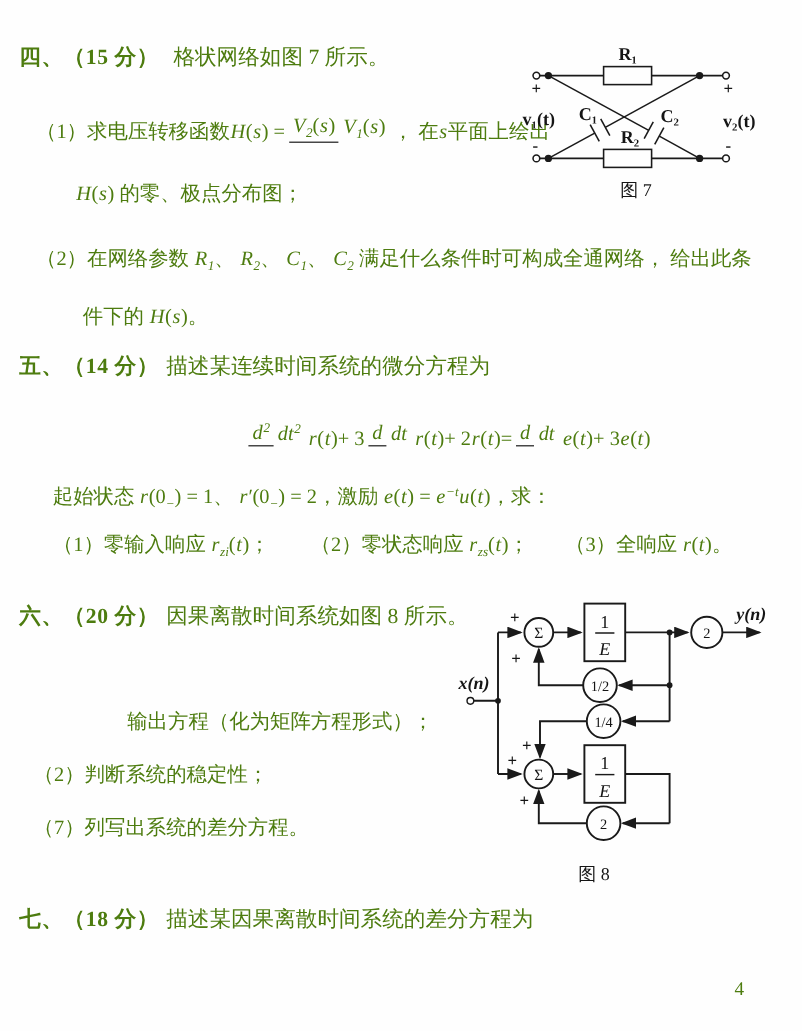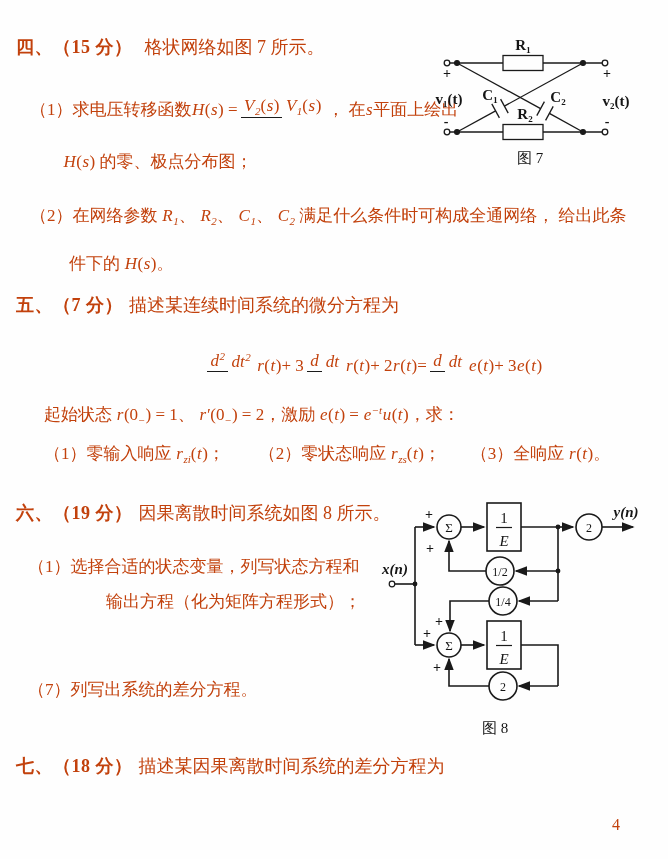--- a/index.html
+++ b/index.html
@@ -1,17 +1,17 @@
 <!DOCTYPE html>
 <html><head>
 <meta charset="utf-8">
 <style>
   html,body{margin:0;padding:0;background:#ffffff;}
   #page{position:relative;width:668px;height:859px;background:#fefefe;overflow:hidden;
-        font-family:"Liberation Serif","DejaVu Serif",serif;color:#c2410c;}
+        font-family:"Liberation Serif","DejaVu Serif",serif;color:#4d7c0f;}
   .line{position:absolute;white-space:nowrap;font-size:17px;line-height:26px;}
   .heading{font-size:18px;}
   .qnum{font-weight:bold;letter-spacing:.5px;}
   .qtitle{margin-left:12px;}
   .qtitle-tight{margin-left:6px;}
   
   .m-up{font-style:normal;}
   .m-it{font-style:italic;padding:0 .5px;}
   .m-sub{font-style:italic;font-size:11px;vertical-align:-4px;}
   .m-sup{font-style:italic;font-size:11px;vertical-align:6px;}
@@ -95,21 +95,21 @@
     <text class="sgn" x="22" y="56" text-anchor="middle">+</text>
     <text class="sgn" x="21" y="104" text-anchor="middle">-</text>
     <text class="sgn" x="182" y="56" text-anchor="middle">+</text>
     <text class="sgn" x="182" y="104" text-anchor="middle">-</text>
     <text class="lbl" x="24" y="82" text-anchor="middle">v₁(t)</text>
     <text class="lbl" x="191" y="84" text-anchor="middle">v₂(t)</text>
     <text class="cap" x="105" y="141" text-anchor="middle">图 7</text>
   </svg>
 
   <div class="line heading" style="left:16px;top:292px;">
-    <span class="qnum">五、（7 分）</span><span class="qtitle-tight">描述某连续时间系统的微分方程为</span>
+    <span class="qnum">五、（14 分）</span><span class="qtitle-tight">描述某连续时间系统的微分方程为</span>
   </div>
   <div class="line mathline" style="left:204px;top:330px;height:44px;display:flex;align-items:flex-end;">
       <span class="m-frac">
         <span class="m-num"><span class="m-it">d</span><span class="m-sup">2</span></span>
         <span class="m-den"><span class="m-it">dt</span><span class="m-sup">2</span></span>
       </span>
       <span class="m-it">r</span>
       <span class="m-up">(</span>
       <span class="m-it">t</span>
       <span class="m-up">)</span>
@@ -139,24 +139,24 @@
       <span class="m-up"> + 3</span>
       <span class="m-it">e</span>
       <span class="m-up">(</span>
       <span class="m-it">t</span>
       <span class="m-up">)</span>
     </div>
   <div class="line" style="left:44px;top:397px;"><span class="m-up">起始状态 </span><span class="m-it">r</span><span class="m-up">(0</span><span class="m-sub">−</span><span class="m-up">) = 1、 </span><span class="m-it">r′</span><span class="m-up">(0</span><span class="m-sub">−</span><span class="m-up">) = 2，激励 </span><span class="m-it">e</span><span class="m-up">(</span><span class="m-it">t</span><span class="m-up">) = </span><span class="m-it">e</span><span class="m-sup">−t</span><span class="m-it">u</span><span class="m-up">(</span><span class="m-it">t</span><span class="m-up">)</span><span class="m-up">，求：</span></div>
   <div class="line" style="left:44px;top:441px;"><span class="m-up">（1）零输入响应 </span><span class="m-it">r</span><span class="m-sub">zi</span><span class="m-up">(</span><span class="m-it">t</span><span class="m-up">)</span><span class="m-up">；</span><span class="m-gap" style="width: 34px;"></span><span class="m-up">（2）零状态响应 </span><span class="m-it">r</span><span class="m-sub">zs</span><span class="m-up">(</span><span class="m-it">t</span><span class="m-up">)</span><span class="m-up">；</span><span class="m-gap" style="width: 30px;"></span><span class="m-up">（3）全响应 </span><span class="m-it">r</span><span class="m-up">(</span><span class="m-it">t</span><span class="m-up">)</span><span class="m-up">。</span></div>
 
   <div class="line heading" style="left:16px;top:500px;">
-    <span class="qnum">六、（19 分）</span><span class="qtitle-tight">因果离散时间系统如图 8 所示。</span>
-  </div>
-  <div class="line" style="left:28px;top:554px;">（1）选择合适的状态变量，列写状态方程和</div>
+    <span class="qnum">六、（20 分）</span><span class="qtitle-tight">因果离散时间系统如图 8 所示。</span>
+  </div>
   <div class="line" style="left:62px;top:589px;margin-left:44px;">输出方程（化为矩阵方程形式）；</div>
+  <div class="line" style="left:28px;top:633px;">（2）判断系统的稳定性；</div>
   <div class="line" style="left:28px;top:677px;">（7）列写出系统的差分方程。</div>
 
   <svg class="fig" style="left:378px;top:495px;" width="290" height="250" viewBox="0 0 290 250">
     <defs>
       <marker id="ah" markerWidth="8" markerHeight="6" refX="7" refY="3" orient="auto">
         <path d="M0,0 L8,3 L0,6 z" fill="#1a1a1a"></path>
       </marker>
     </defs>
     <g stroke="#1a1a1a" stroke-width="1.6" fill="none">
 

